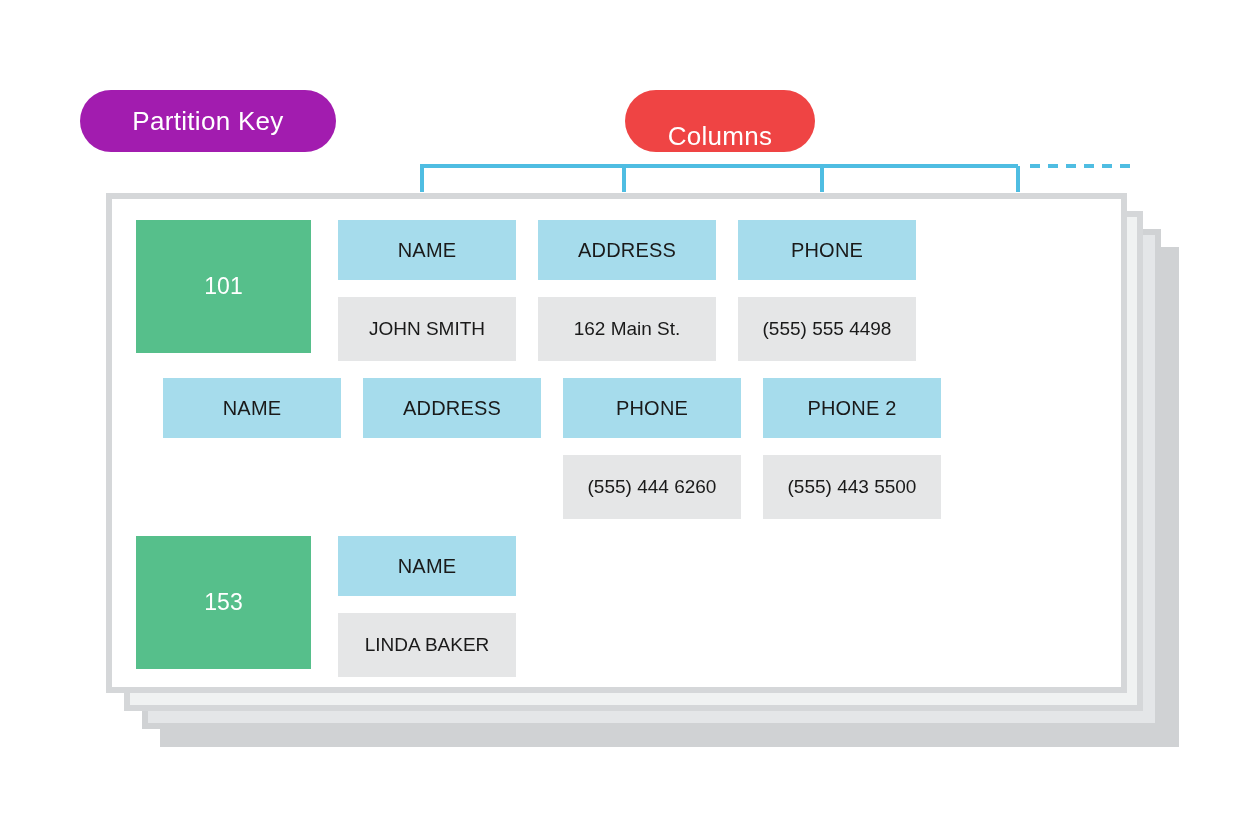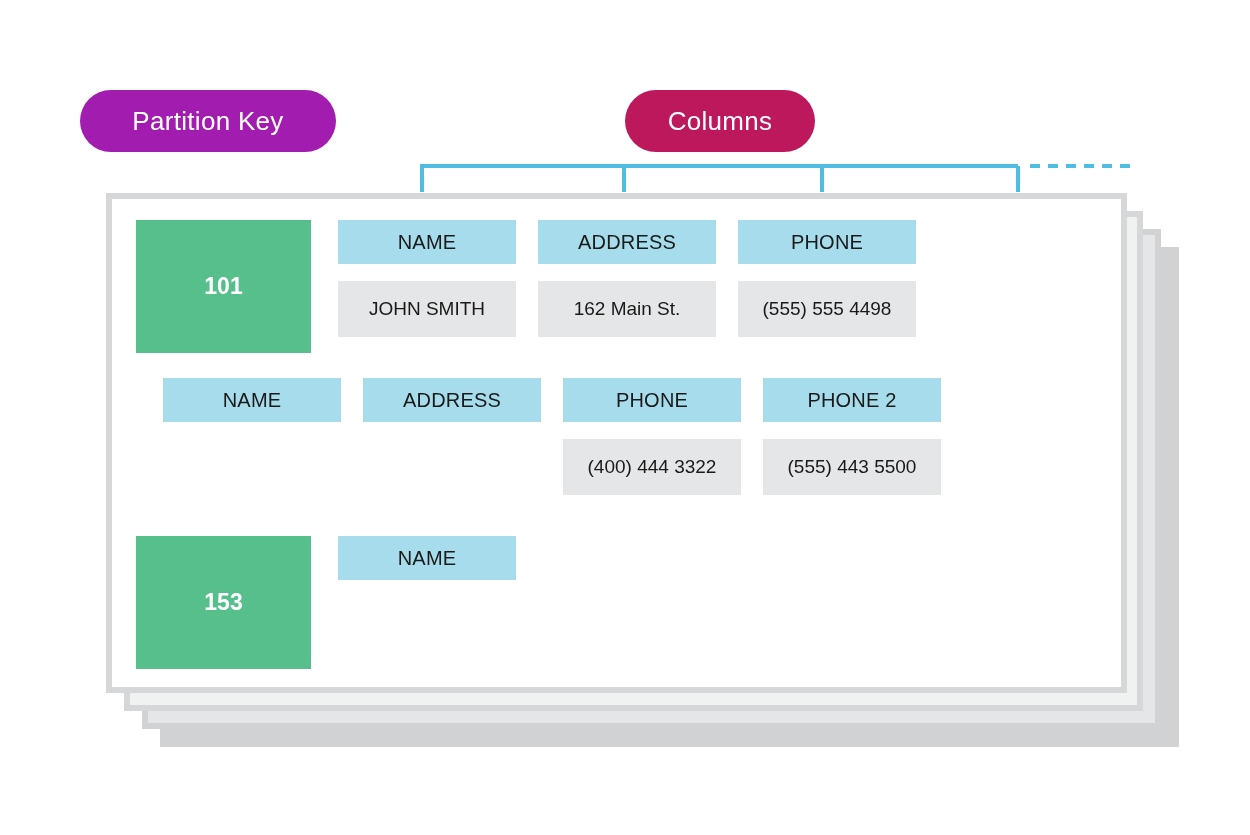--- a/index.html
+++ b/index.html
@@ -38,21 +38,22 @@
     top: 90px;
     width: 256px;
     height: 62px;
     background: #a21caf;
   }
   .pill-columns {
     left: 625px;
     top: 90px;
     width: 190px;
     height: 62px;
-    background: #be185d;
+    background: #ef4444;
+    align-items: flex-end;
   }
 
   
   .bracket {
     position: absolute;
     left: 414px;
     top: 162px;
   }
 
   
@@ -114,50 +115,50 @@
 
   .pk-cell {
     width: 175px;
     height: 133px;
     background: #56bf8b;
     display: flex;
     align-items: center;
     justify-content: center;
     color: #ffffff;
     font-size: 23px;
-    font-weight: 700;
+    font-weight: 400;
     flex: 0 0 auto;
   }
 
   .cols {
     display: flex;
     margin-left: 27px;
   }
   .col {
     width: 178px;
     margin-right: 22px;
     flex: 0 0 auto;
   }
   .col:last-child { margin-right: 0; }
 
   .col-head {
-    height: 44px;
+    height: 60px;
     background: #a6dcec;
     display: flex;
     align-items: center;
     justify-content: center;
     color: #1a1a1a;
     font-size: 20px;
     font-weight: 400;
     letter-spacing: 0.2px;
     white-space: nowrap;
   }
   .col-val {
     margin-top: 17px;
-    height: 56px;
+    height: 64px;
     background: #e5e6e7;
     display: flex;
     align-items: center;
     justify-content: center;
     color: #1a1a1a;
     font-size: 19px;
     font-weight: 400;
     white-space: nowrap;
     text-align: center;
   }
@@ -213,36 +214,37 @@
       <div class="row row-1">
         <div class="cols">
           <div class="col">
             <div class="col-head">NAME</div>
           </div>
           <div class="col">
             <div class="col-head">ADDRESS</div>
           </div>
           <div class="col">
             <div class="col-head">PHONE</div>
-            <div class="col-val">(400) 444 3322</div>
+            <div class="col-val">(555) 444 6260</div>
           </div>
           <div class="col">
             <div class="col-head">PHONE 2</div>
             <div class="col-val">(555) 443 5500</div>
           </div>
         </div>
       </div>
 
       <div class="row row-2">
         <div class="pk-cell">
           <span>153</span>
         </div>
         <div class="cols">
           <div class="col">
             <div class="col-head">NAME</div>
+            <div class="col-val">LINDA BAKER</div>
           </div>
         </div>
       </div>
 
     </div>
   </div>
 
 </div>
 
 </body></html>

